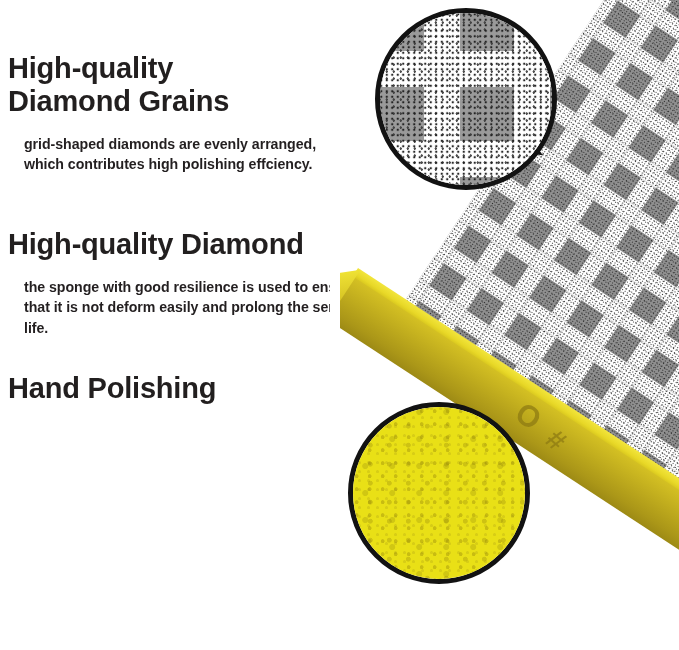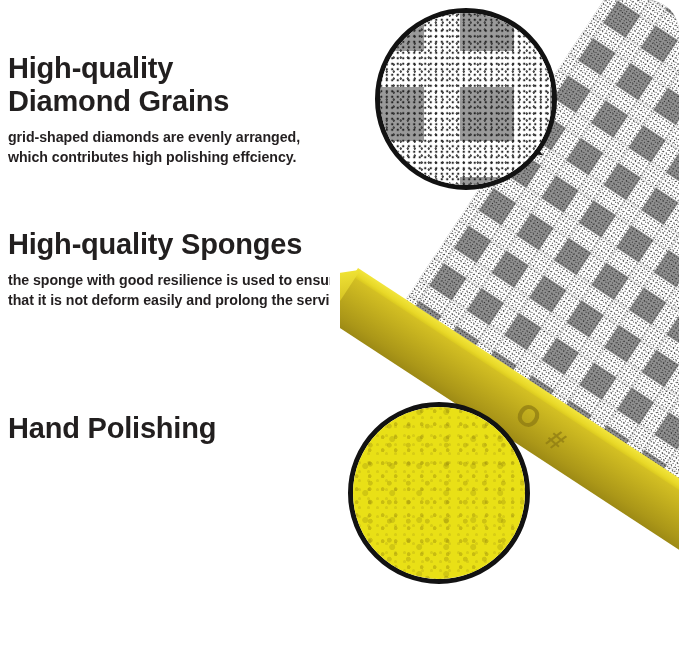--- a/index.html
+++ b/index.html
@@ -11,21 +11,20 @@
   body {
     font-family: "Liberation Sans", sans-serif;
     -webkit-font-smoothing: antialiased;
   }
   #stage {
     position: relative;
     width: 679px;
     height: 650px;
     background: #ffffff;
     overflow: hidden;
-    border-radius: 32px;
   }
 
   
   .feature-block {
     position: absolute;
     left: 8px;
     width: 372px;
   }
   .feature-heading {
     font-size: 29px;
@@ -34,27 +33,27 @@
     color: #221f1f;
     letter-spacing: -0.2px;
     margin: 0 0 9px 0;
     white-space: pre-line;
   }
   .feature-body {
     font-size: 14.2px;
     font-weight: bold;
     line-height: 1.45;
     color: #231f20;
-    margin: 0;
+    margin: 16px;
     white-space: pre-line;
     letter-spacing: -0.05px;
   }
   #block-grains  { top: 52px; }
   #block-sponges { top: 228px; }
-  #block-hand    { top: 412px; }
+  #block-hand    { top: 372px; }
 
   
   #product-photo {
     position: absolute;
     left: 330px;
     top: 0;
     width: 349px;
     height: 650px;
     overflow: hidden;
   }
@@ -215,21 +214,21 @@
 <div id="stage">
 
   <div class="feature-block" id="block-grains">
     <h2 class="feature-heading">High-quality
 Diamond Grains</h2>
     <p class="feature-body">grid-shaped diamonds are evenly arranged,
 which contributes high polishing effciency.</p>
   </div>
 
   <div class="feature-block" id="block-sponges">
-    <h2 class="feature-heading">High-quality Sponges</h2>
+    <h2 class="feature-heading">High-quality Diamond</h2>
     <p class="feature-body">the sponge with good resilience is used to ensure
 that it is not deform easily and prolong the service life.</p>
   </div>
 
   <div class="feature-block" id="block-hand">
     <h2 class="feature-heading">Hand Polishing</h2>
   </div>
 
   <div id="product-photo">
 

